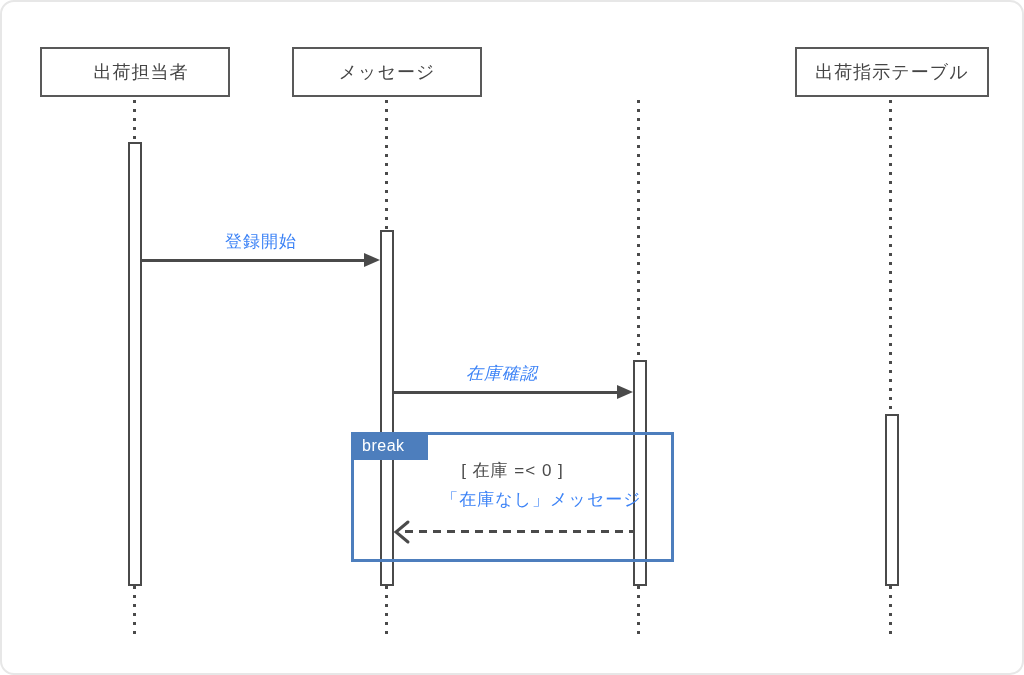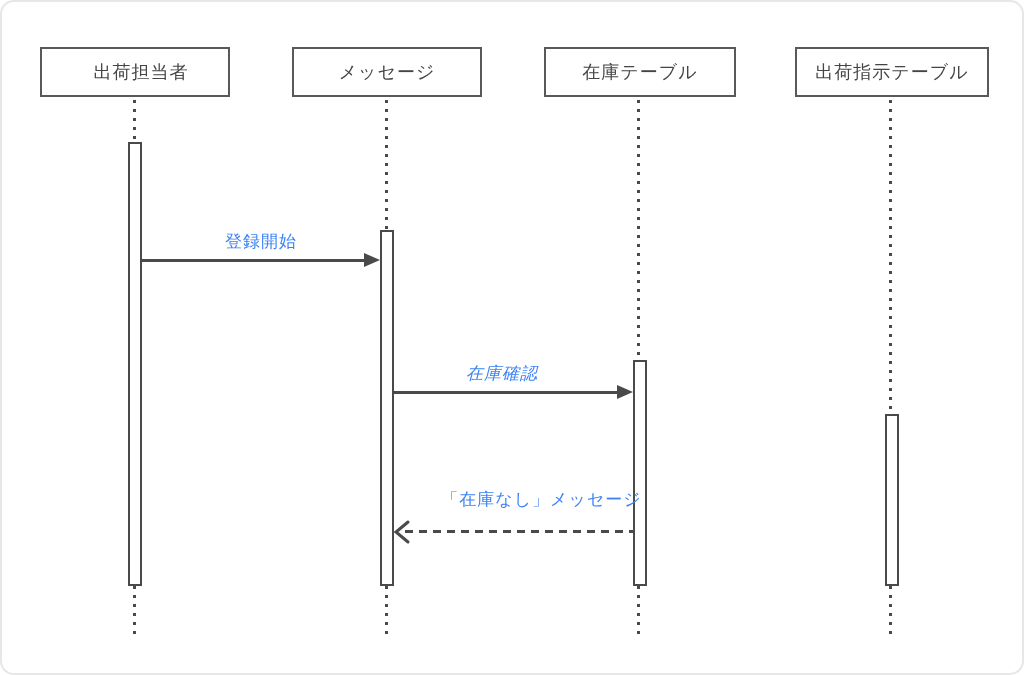--- a/index.html
+++ b/index.html
@@ -98,41 +98,42 @@
 <body>
 
 <div class="canvas">
 
   <div class="head hd1">
     <span>出荷担当者</span>
   </div>
   <div class="head hd2">
     <span>メッセージ</span>
   </div>
-  <div class="head hd3">
-    <span>在庫テーブル</span>
-  </div>
   <div class="head hd4">
     <span>出荷指示テーブル</span>
   </div>
 
   <div class="dots dl1t"></div>
   <div class="dots dl2t"></div>
   <div class="dots dl3t"></div>
   <div class="dots dl4t"></div>
   <div class="dots dl1b"></div>
   <div class="dots dl2b"></div>
   <div class="dots dl3b"></div>
   <div class="dots dl4b"></div>
 
   <div class="act act1"></div>
   <div class="act act2"></div>
   <div class="act act3"></div>
   <div class="act act4"></div>
 
+  <div class="fragment">
+    <div class="frag-tab">break</div>
+    <div class="frag-guard">[ 在庫 =&lt; 0 ]</div>
+  </div>
 
   <div class="msg-label ml1">登録開始</div>
   <div class="msg-line line1"></div>
   <div class="arrow-head ah1"></div>
 
   <div class="msg-label ml2">在庫確認</div>
   <div class="msg-line line2"></div>
   <div class="arrow-head ah2"></div>
 
   <div class="msg-label ml3">「在庫なし」メッセージ</div>

